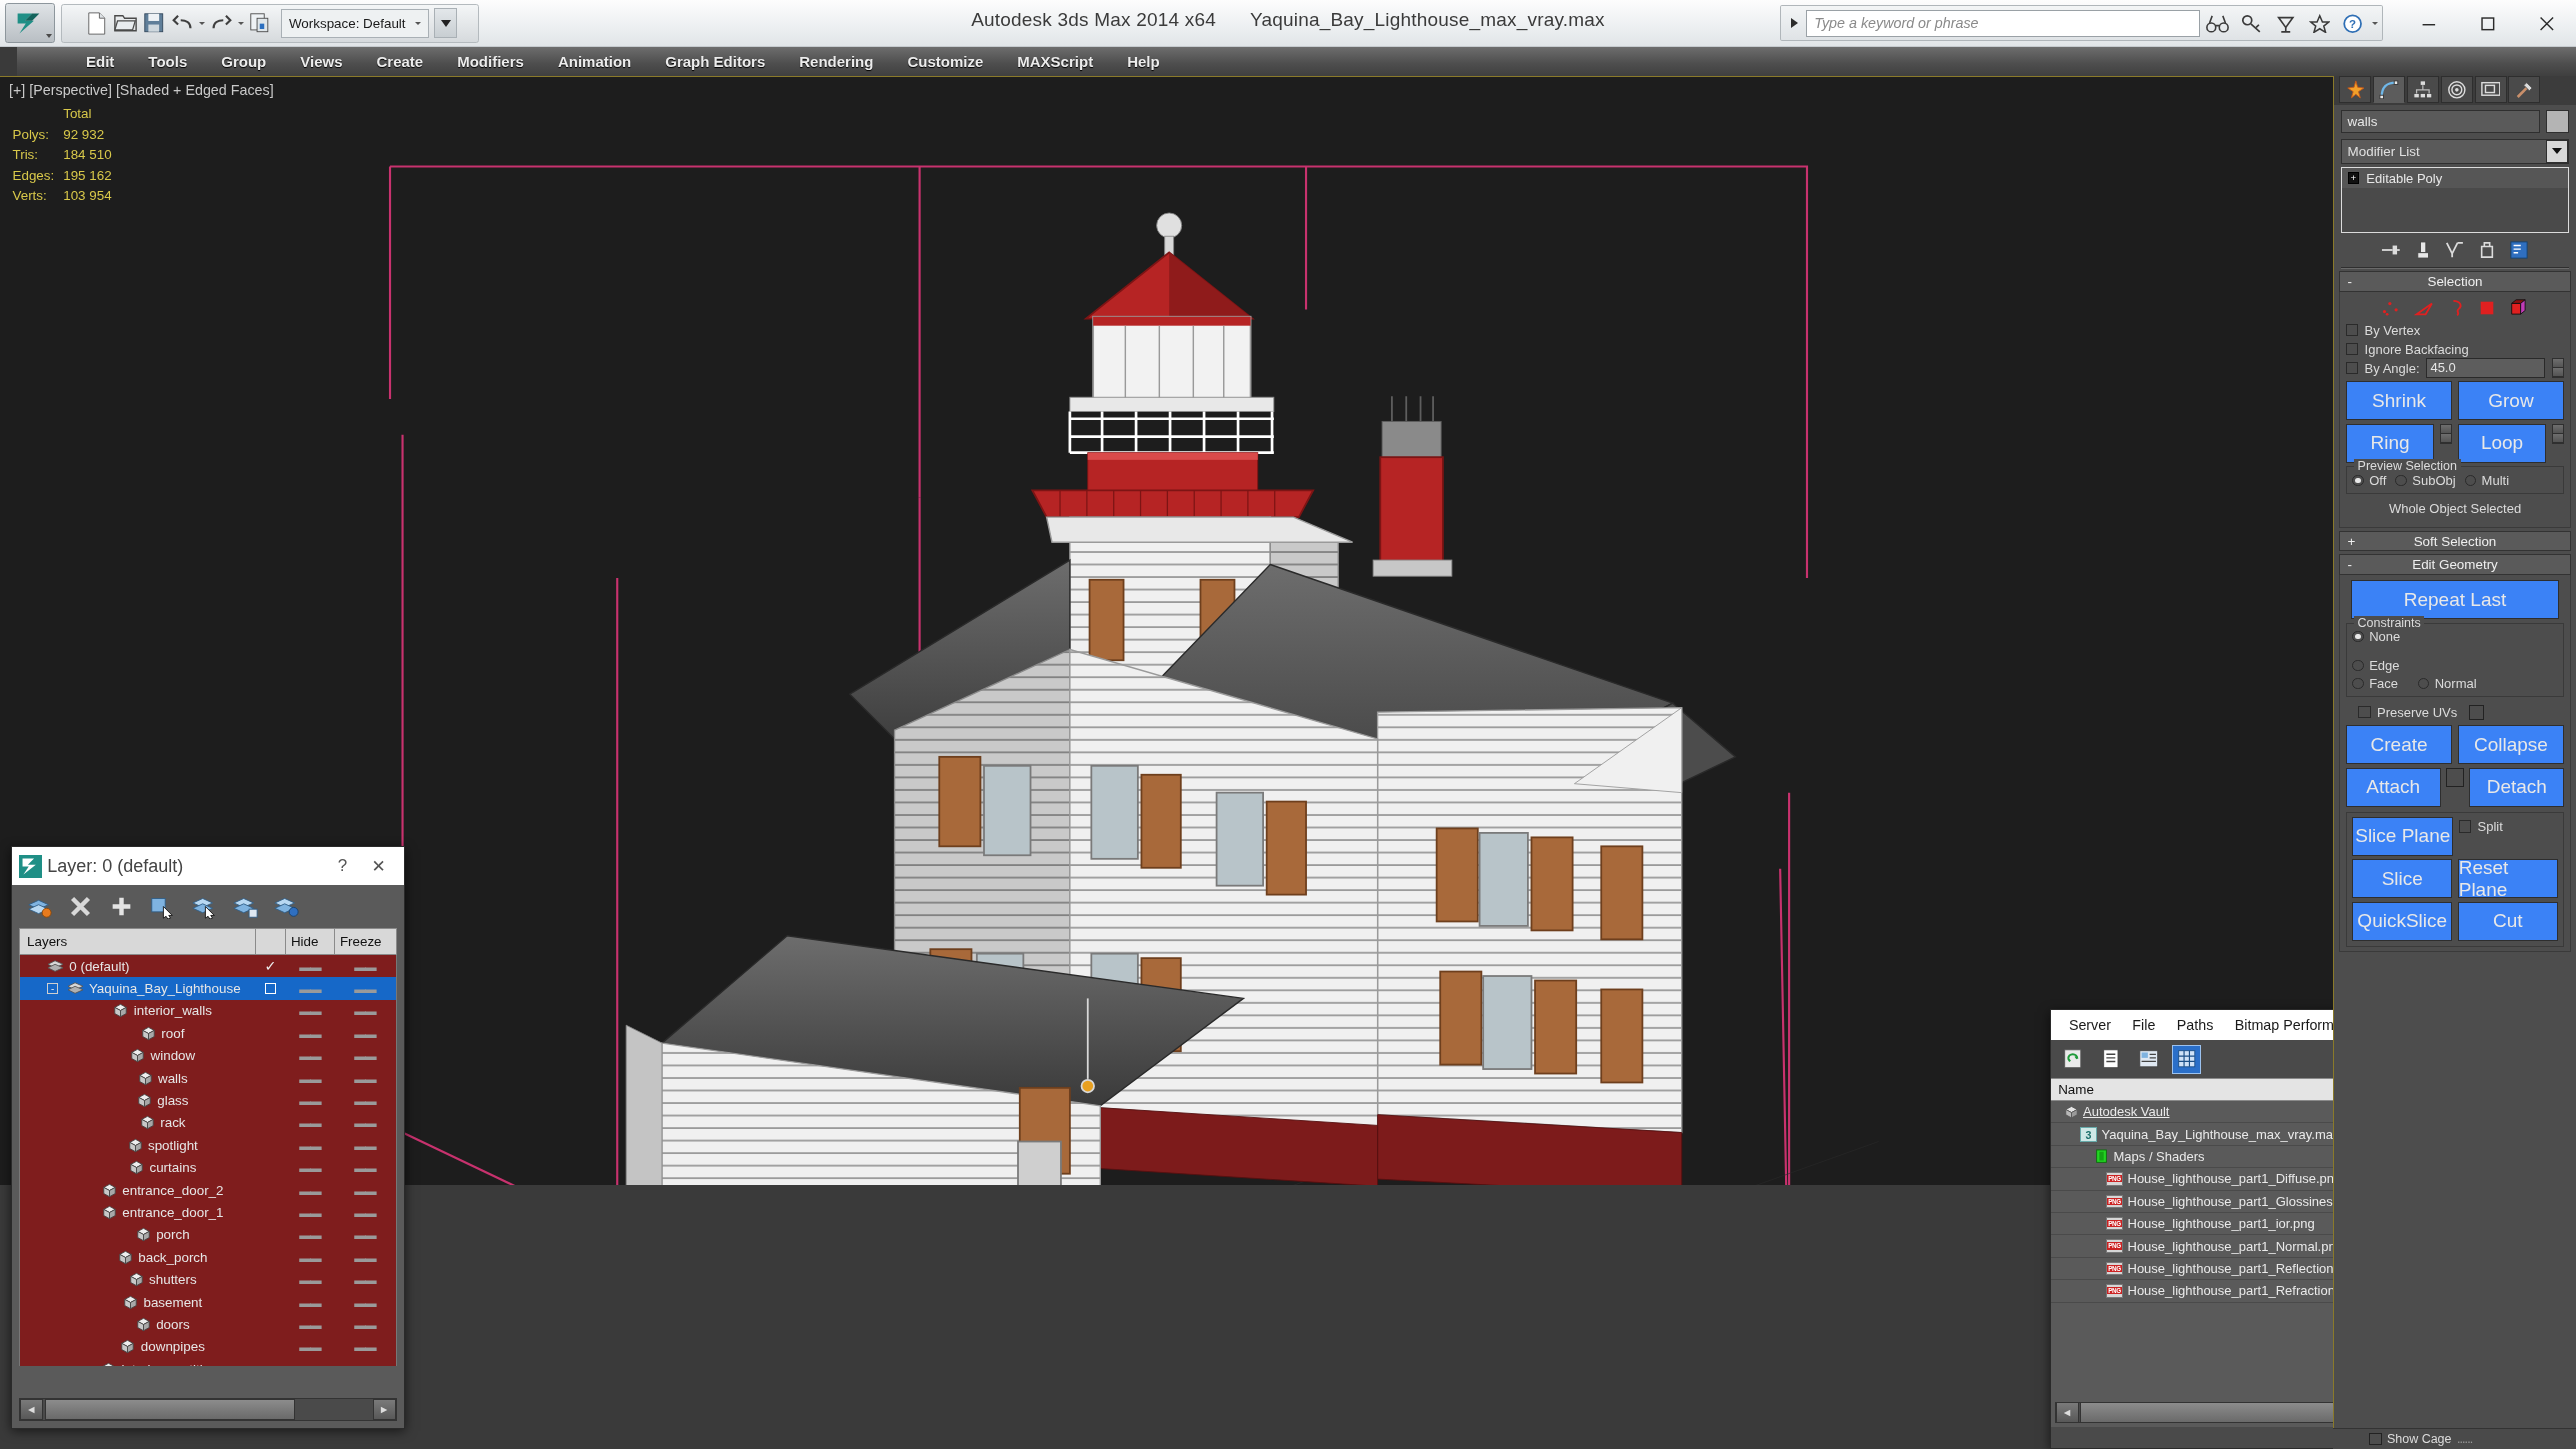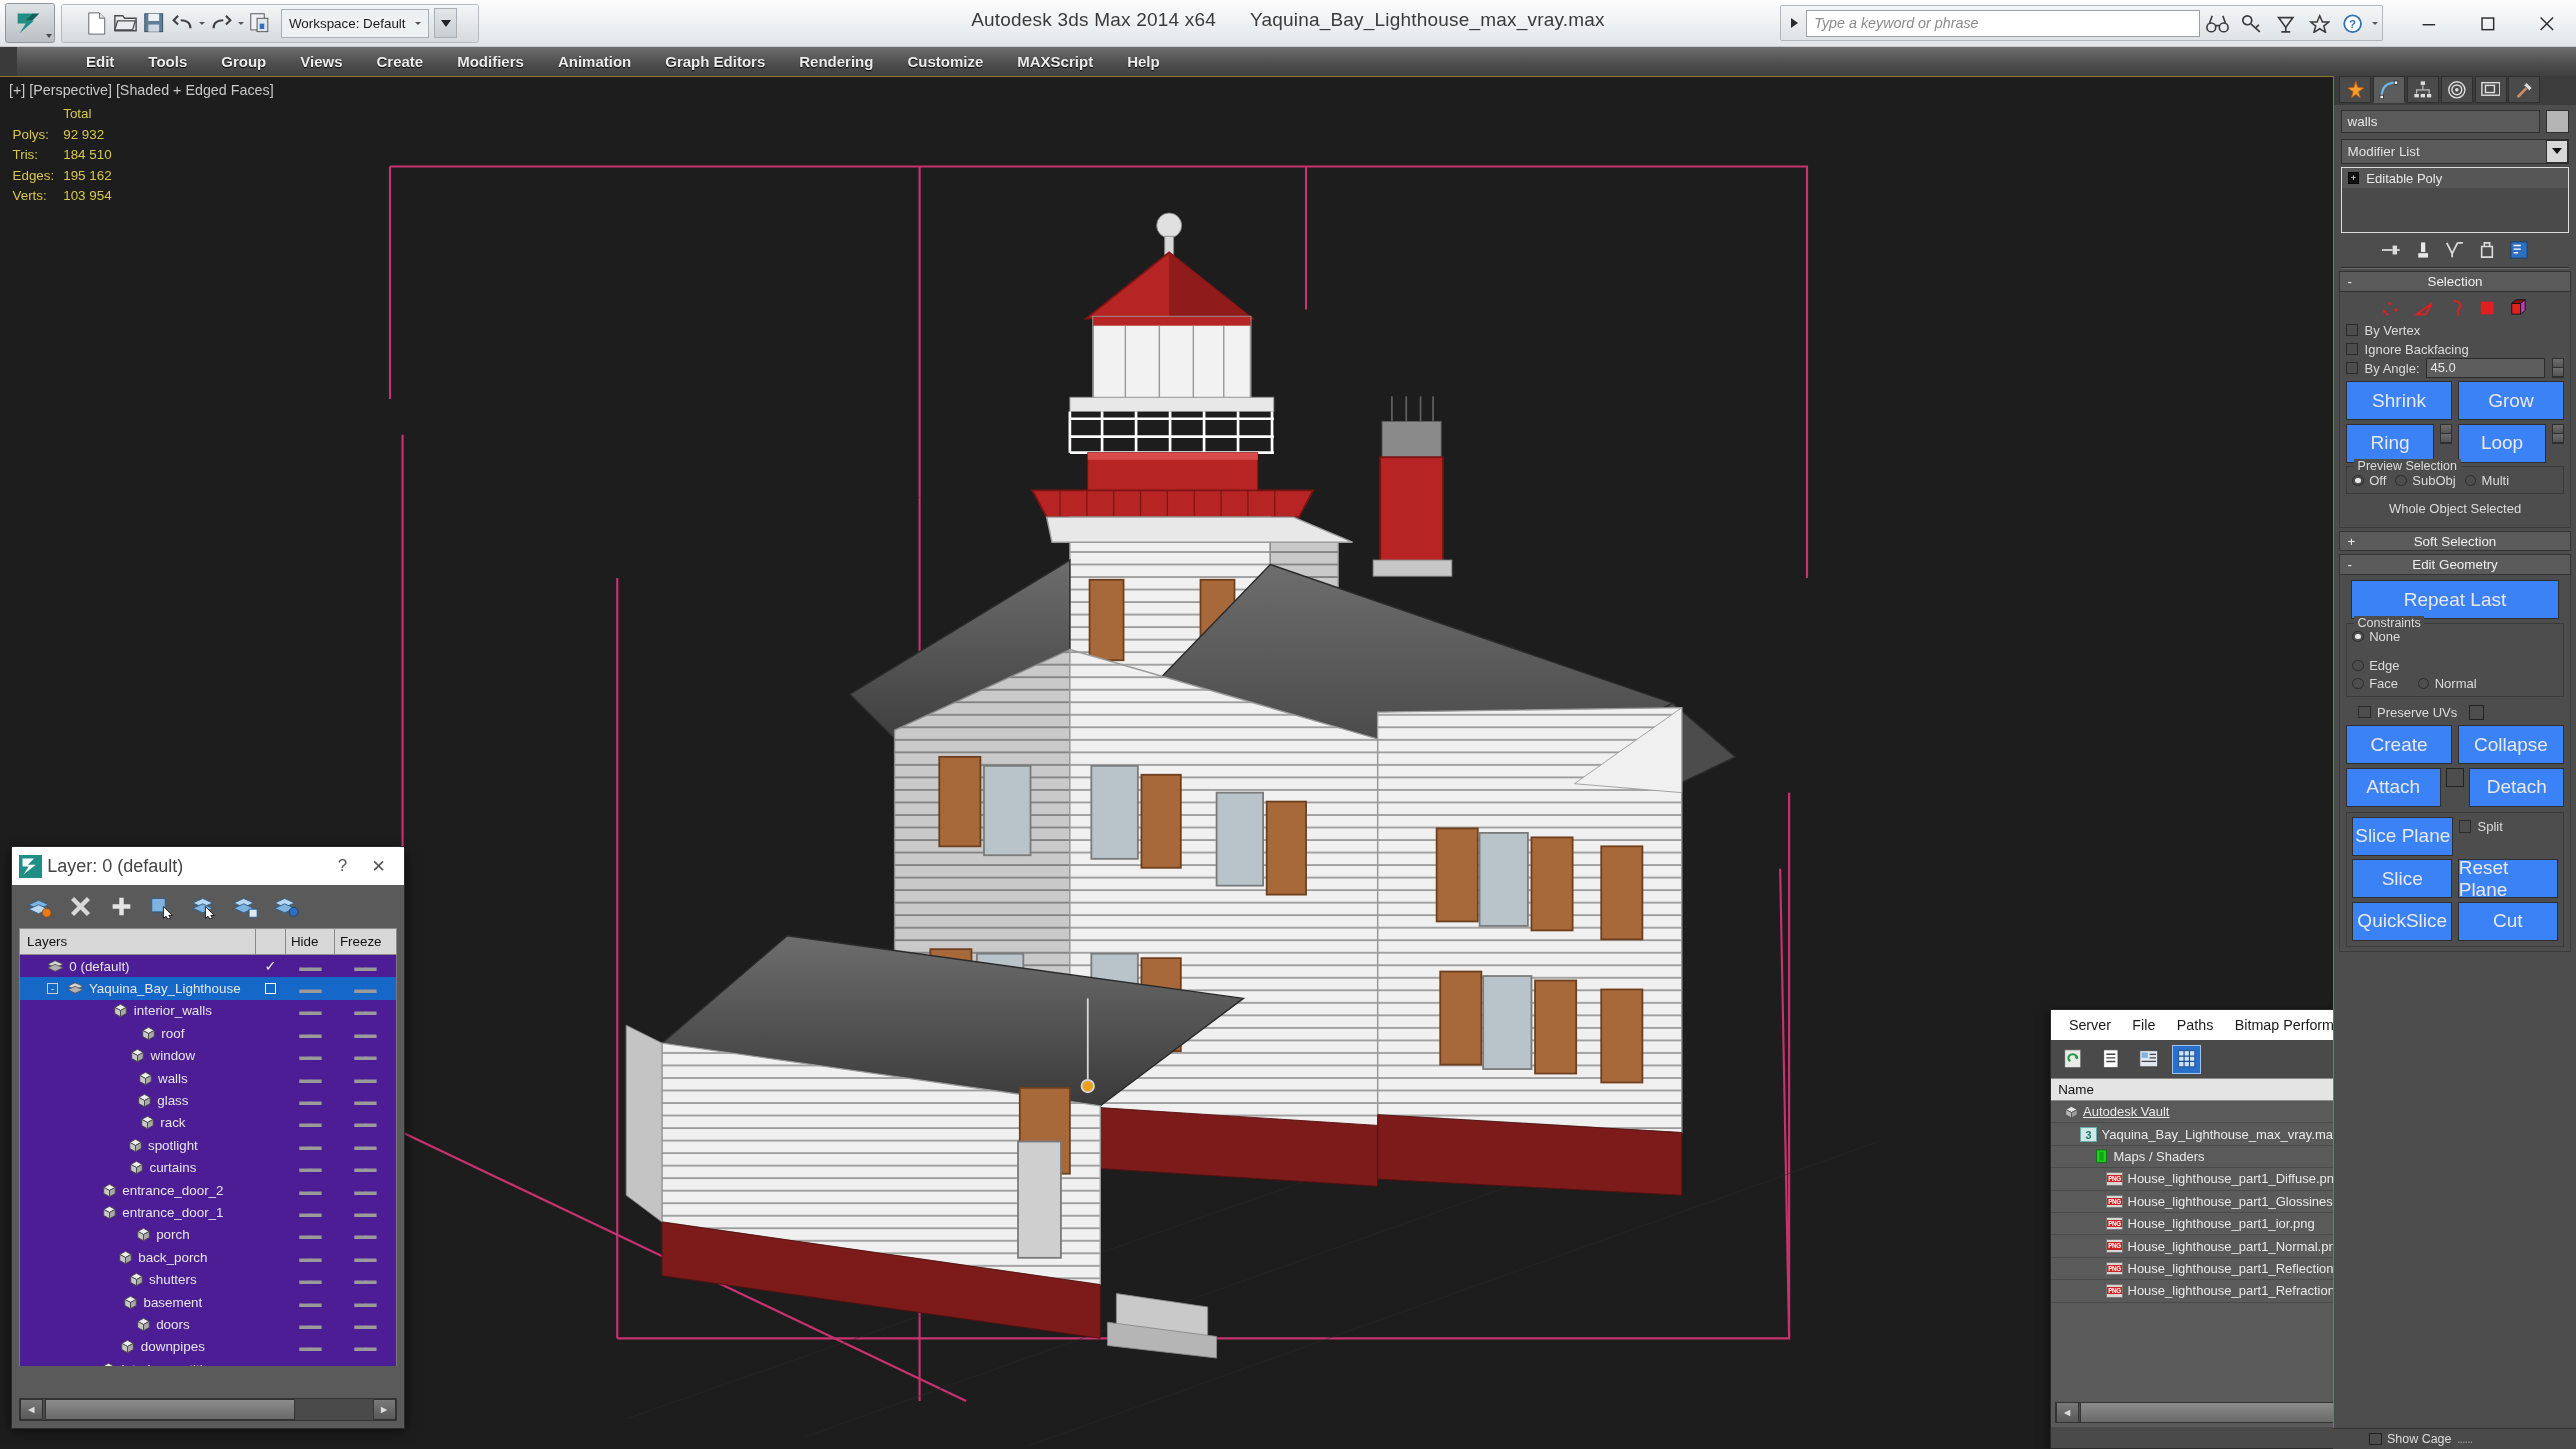--- a/index.html
+++ b/index.html
@@ -49,21 +49,21 @@
   .winbtn{width:59px;height:47px;display:flex;align-items:center;justify-content:center;}
 
   
   .menubar { position:absolute; left:17px; top:47px; width:2576px; height:29.5px;
     background:linear-gradient(to bottom,#6d6d6d,#4e4e4e 55%,#3e3e3e);
     display:flex; align-items:center; padding-left:52px; }
   .menuitem { color:#ececec; font-size:15px; font-weight:bold; padding:0 17px;
     line-height:29.5px; text-shadow:0 0.9px 0.9px #000; }
 
   
-  .viewport { position:absolute; left:0; top:76px; width:2333px; height:1373px;
+  .viewport { position:absolute; left:0; top:76px; width:2333px; height:1109px;
     background:#1d1d1d; border-top:1.8px solid #8a7a2a; overflow:hidden; }
   .vplabel { position:absolute; left:9px; top:5.4px; color:#c9c9c9; font-size:14.3px;}
   .stats { position:absolute; left:12.5px; top:27px; color:#d8c84a; font-size:13.4px;
     line-height:20.6px; }
   .stats table { border-collapse:collapse; }
   .stats td { padding:0 9px 0 0; color:#d8c84a; font-size:13.4px; white-space:nowrap;}
   .stats td.num{ color:#d8c84a; }
   .grid { position:absolute; inset:0; }
 
   
@@ -80,21 +80,21 @@
     background:#5a5a5a;}
   .lyr-tb-btn{width:34px;height:34px;display:flex;align-items:center;justify-content:center;}
   .lyr-head{display:flex;height:27px;background:#d8d8d8;border:0.9px solid #8a8a8a;
     margin:0 7.2px; font-size:13.4px; color:#111;align-items:center;}
   .lyr-head .c1{flex:1;padding-left:7.2px;border-right:0.9px solid #8a8a8a;height:100%;
     display:flex;align-items:center;}
   .lyr-head .c2{width:30px;border-right:0.9px solid #8a8a8a;height:100%;}
   .lyr-head .c3{width:49px;padding-left:5.4px;border-right:0.9px solid #8a8a8a;height:100%;
     display:flex;align-items:center;}
   .lyr-head .c4{width:61px;padding-left:5.4px;height:100%;display:flex;align-items:center;}
-  .lyr-list{margin:0 7.2px;height:411px;overflow:hidden;background:#4c1d95;
+  .lyr-list{margin:0 7.2px;height:411px;overflow:hidden;background:#7f1d1d;
     border-left:0.9px solid #777;border-right:0.9px solid #777;}
   .lyr-row{display:flex;height:22.4px;align-items:center;font-size:13.4px;color:#e6e6e6;}
   .lyr-row.sel{background:#1668c8;}
   .lyr-row .nm{flex:1;display:flex;align-items:center;gap:5.4px;overflow:hidden;white-space:nowrap;}
   .lyr-row .chk{width:30px;display:flex;align-items:center;justify-content:center;}
   .lyr-row .dash{width:49px;text-align:center;color:#9a9a9a;letter-spacing:-0.9px;font-size:11.6px;}
   .lyr-row .dash2{width:61px;text-align:center;color:#9a9a9a;letter-spacing:-0.9px;font-size:11.6px;} .ind1{padding-left:27px;} .ind2{padding-left:50px;justify-content:center;}
   .cubeico{width:15px;height:15px;flex:none;}
   .stackico{width:17px;height:15px;flex:none;}
   .hscroll{position:absolute;left:7.2px;right:7.2px;bottom:7.2px;height:23px;background:#4a4a4a;

